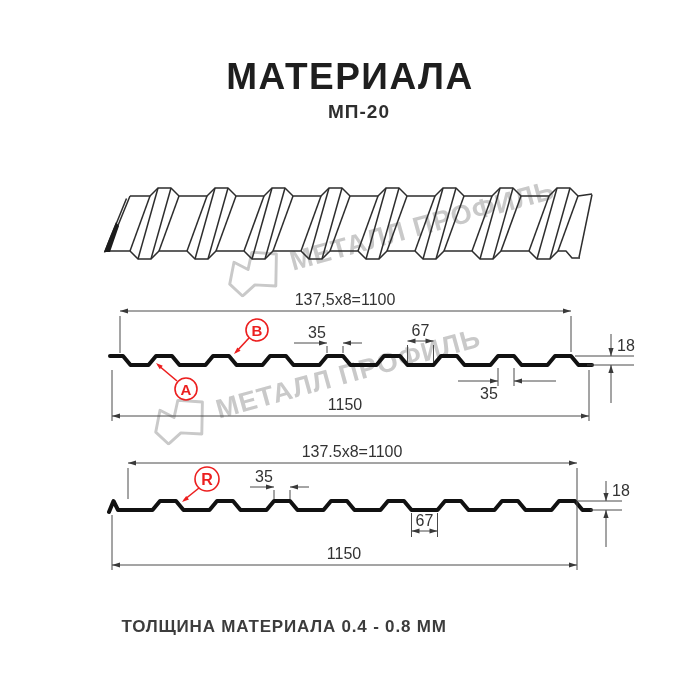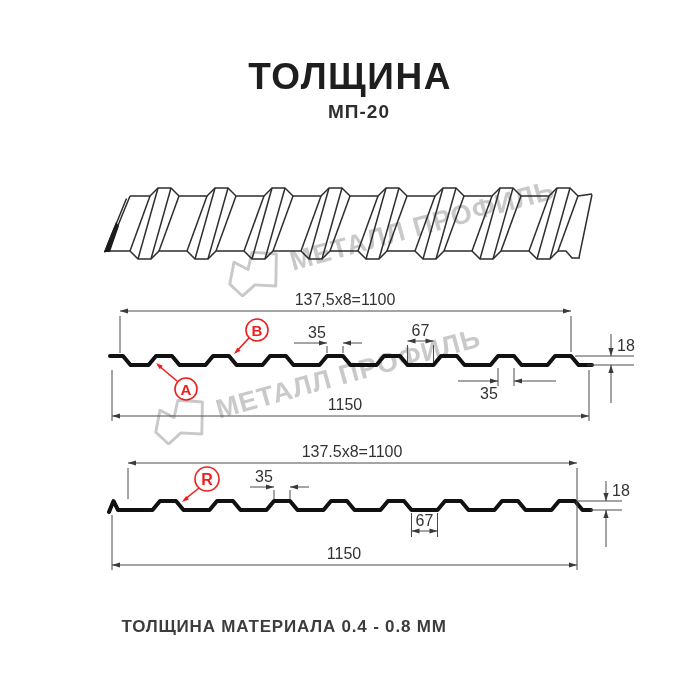--- a/index.html
+++ b/index.html
@@ -22,21 +22,21 @@
   .prof{stroke:#111;stroke-width:4;fill:none;stroke-linejoin:round;stroke-linecap:round;}
   .p3d{stroke:#2d2d2d;stroke-width:1.5;fill:none;stroke-linejoin:round;}
   .dim{stroke:var(--dim);stroke-width:1;fill:none;}
   .dimtext{font-size:16px;fill:#333;}
   .redln{stroke:var(--red);stroke-width:1.6;fill:none;}
   .redtext{fill:var(--red);font-weight:bold;font-size:15px;}
 </style>
 </head>
 <body>
 
-<div id="title" class="abs">ТОЛЩИНА</div>
+<div id="title" class="abs">МАТЕРИАЛА</div>
 <div id="subtitle" class="abs">МП-20</div>
 
 <div id="wm1" class="abs watermark">
   <svg width="58" height="42" viewBox="0 0 140 100">
     <polygon points="6,62 30,14 58,40 78,2 134,22 112,96 64,80 28,98" fill="none" stroke="currentColor" stroke-width="7" stroke-linejoin="round"></polygon>
   </svg>
   <span>МЕТАЛЛ ПРОФИЛЬ</span>
 </div>
 <div id="wm2" class="abs watermark">
   <svg width="58" height="42" viewBox="0 0 140 100">

